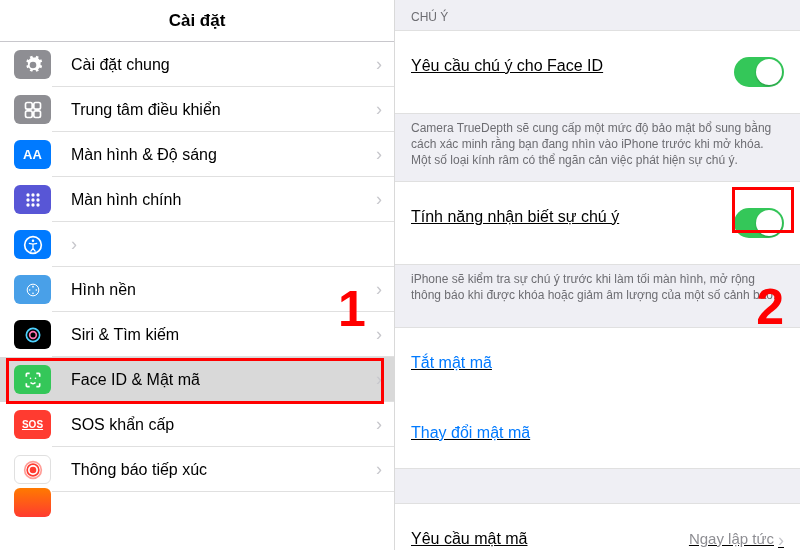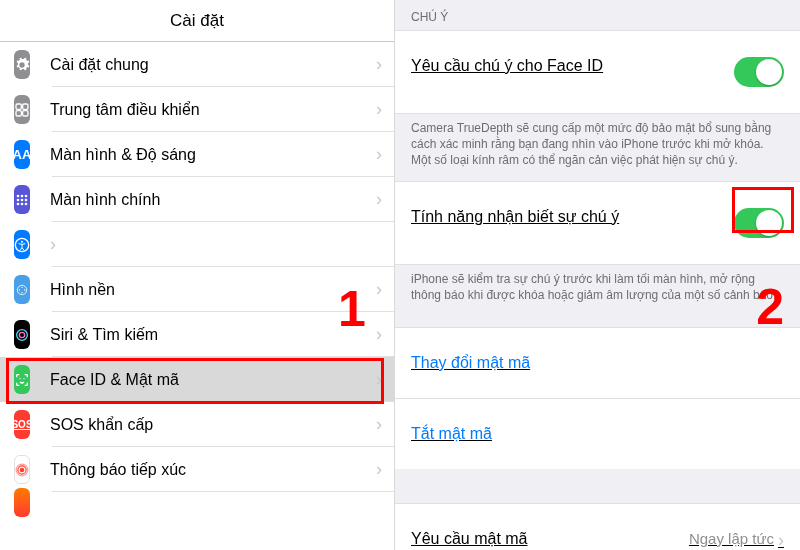--- a/index.html
+++ b/index.html
@@ -15,21 +15,21 @@
   .left { width: 395px; background: #fff; border-right: 1px solid #d9d9d9; }
   .right { flex: 1; background: #efeff4; position: relative; }
 
   
   .left-header {
     height: 42px;
     display: flex;
     align-items: center;
     justify-content: center;
     border-bottom: 1px solid #c8c7cc;
-    font-weight: 400;
+    font-weight: 700;
     font-size: 17px;
   }
 
   
   .list { }
   .row {
     display: flex;
     align-items: center;
     height: 45px;
     padding-left: 14px;
@@ -40,21 +40,21 @@
   .row.selected { background: #d9d9d9; }
   .row .sep {
     position: absolute;
     left: 52px;
     right: 0;
     bottom: 0;
     height: 1px;
     background: #e0e0e0;
   }
   .row .icon-wrap {
-    width: 16px;
+    width: 37px;
     height: 29px;
     border-radius: 6px;
     margin-right: 12px;
     display: flex;
     align-items: center;
     justify-content: center;
     flex-shrink: 0;
   }
   .row .label {
     flex: 1;
@@ -298,25 +298,25 @@
   <div class="footer-note">Camera TrueDepth sẽ cung cấp một mức độ bảo mật bổ sung bằng cách xác minh rằng bạn đang nhìn vào iPhone trước khi mở khóa. Một số loại kính râm có thể ngăn cản việc phát hiện sự chú ý.</div>
 
   <div class="right-row">
     <div class="rlabel">Tính năng nhận biết sự chú ý</div>
     <div class="toggle"></div>
   </div>
   <div class="footer-note">iPhone sẽ kiểm tra sự chú ý trước khi làm tối màn hình, mở rộng thông báo khi được khóa hoặc giảm âm lượng của một số cảnh báo.</div>
 
   <div style="height:12px;"></div>
 
+  <div class="right-row" style="border-bottom:none;">
+    <div class="rlabel link">Tắt mật mã</div>
+  </div>
   <div class="right-row">
     <div class="rlabel link">Thay đổi mật mã</div>
-  </div>
-  <div class="right-row" style="border-bottom:none;">
-    <div class="rlabel link">Tắt mật mã</div>
   </div>
 
   <div style="height:34px;"></div>
 
   <div class="right-row">
     <div class="rlabel">Yêu cầu mật mã</div>
     <div class="detail">Ngay lập tức</div>
     <div class="chev">›</div>
   </div>
 

